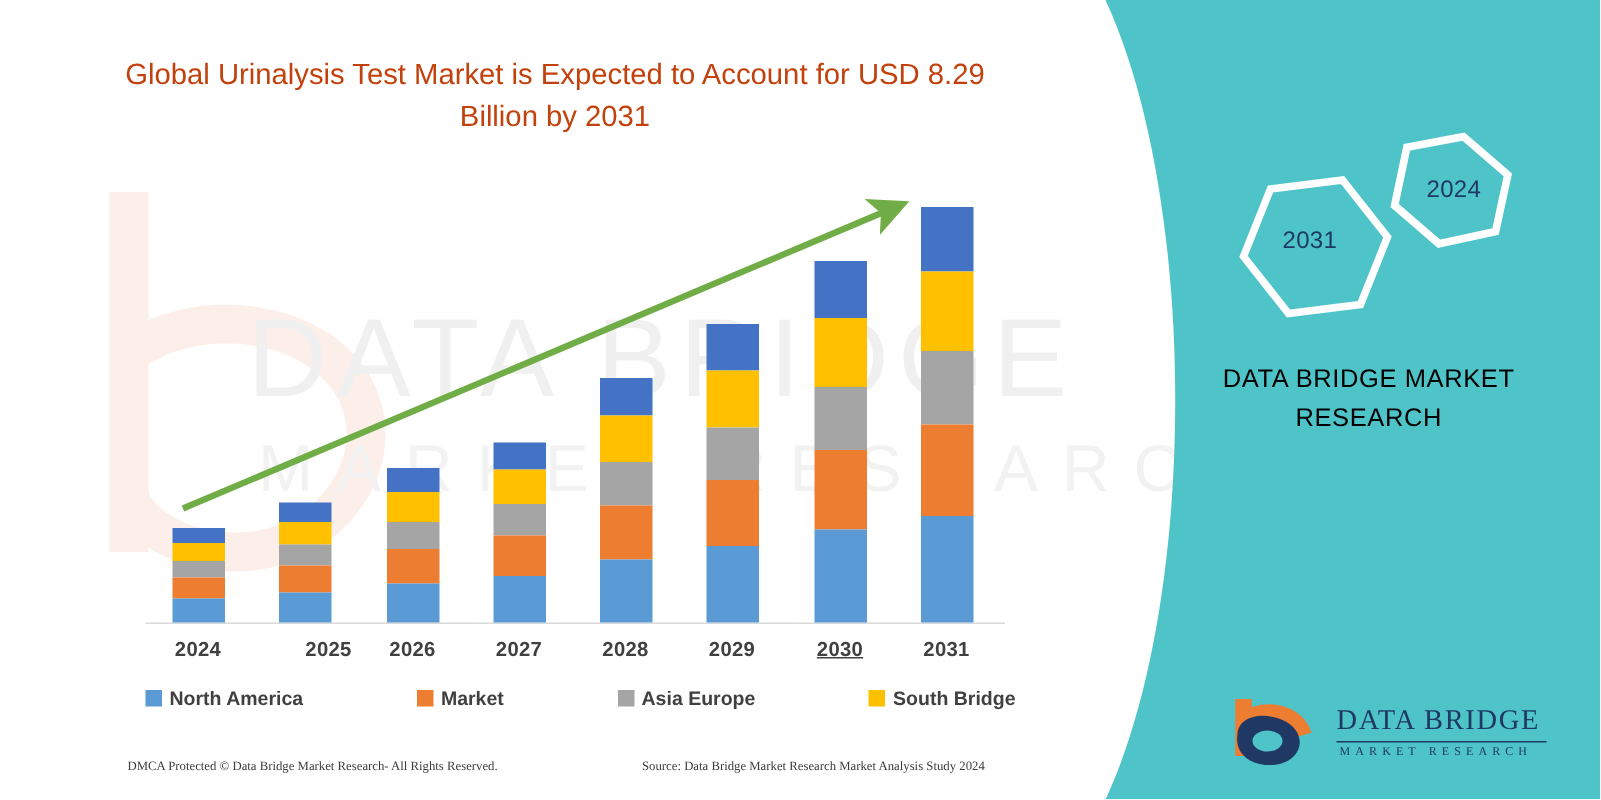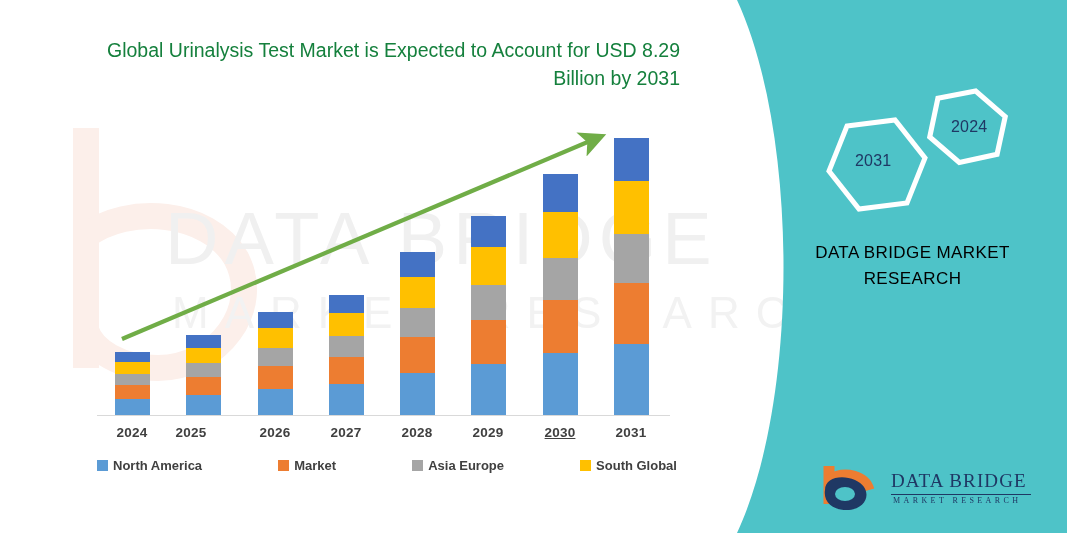--- a/index.html
+++ b/index.html
@@ -45,22 +45,22 @@
     font-size:19px;letter-spacing:1.1px;font-family:"Liberation Serif",serif;
   }
   .logo-rule{position:absolute;left:76px;top:32px;width:140px;height:1px;background:#1F3864;}
   .logo-txt2{
     position:absolute;left:78px;top:34px;color:#1F3864;
     font-size:8px;letter-spacing:3.4px;font-family:"Liberation Serif",serif;
   }
 
   
   .chart-title{
-    position:absolute;top:36px;left:60px;width:620px;text-align:right;
-    color:#15803d;font-size:19.5px;line-height:1.45;font-weight:400;
+    position:absolute;top:36px;left:60px;width:620px;text-align:center;
+    color:#c2410c;font-size:19.5px;line-height:1.45;font-weight:400;
   }
 
   .watermark{
     position:absolute;top:196px;left:165px;width:830px;
     font-size:74px;letter-spacing:6px;color:#f0f0f0;
     font-weight:400;white-space:nowrap;pointer-events:none;user-select:none;
   }
   .watermark2{
     position:absolute;top:288px;left:172px;width:830px;
     font-size:44px;letter-spacing:16px;color:#f2f2f2;
@@ -182,21 +182,21 @@
         <marker id="ah" markerWidth="7" markerHeight="7" refX="2.2" refY="3.5" orient="auto" markerUnits="strokeWidth">
           <path d="M0,0.4 L6.4,3.5 L0,6.6 L1.5,3.5 Z" fill="#70AD47"></path>
         </marker>
       </defs>
       <line x1="122" y1="339" x2="590" y2="141" stroke="#70AD47" stroke-width="4.2" marker-end="url(#ah)"></line>
     </svg>
   </div>
 
   <div class="xlabels" id="xlabels">
       <span class="xlab" style="left: 97px;">2024</span>
-      <span class="xlab" style="left: 156px;">2025</span>
+      <span class="xlab" style="left: 184px;">2025</span>
       <span class="xlab" style="left: 240px;">2026</span>
       <span class="xlab" style="left: 311px;">2027</span>
       <span class="xlab" style="left: 382px;">2028</span>
       <span class="xlab" style="left: 453px;">2029</span>
       <span class="xlab" style="left: 525px; text-decoration: underline;">2030</span>
       <span class="xlab" style="left: 596px;">2031</span>
     </div>
 
   <div class="legend" id="legend">
       <div class="legend-item">
@@ -206,24 +206,28 @@
       <div class="legend-item">
         <span class="legend-swatch" style="background: rgb(237, 125, 49);"></span>
         <span class="legend-label">Market</span>
       </div>
       <div class="legend-item">
         <span class="legend-swatch" style="background: rgb(165, 165, 165);"></span>
         <span class="legend-label">Asia Europe</span>
       </div>
       <div class="legend-item">
         <span class="legend-swatch" style="background: rgb(255, 192, 0);"></span>
-        <span class="legend-label">South Global</span>
-      </div>
-    </div>
-
+        <span class="legend-label">South Bridge</span>
+      </div>
+    </div>
+
+  <div class="footer">
+    <div class="foot-l">DMCA Protected © Data Bridge Market Research-  All Rights Reserved.</div>
+    <div class="foot-r">Source: Data Bridge Market Research  Market Analysis Study 2024</div>
+  </div>
 
   <div class="teal-panel">
     <svg width="380" height="533" viewBox="0 0 380 533" aria-hidden="true">
       <path d="M380,0 L50,0 C 112,134 112,400 50,533 L380,533 Z" fill="#4EC3C8"></path>
     </svg>
   </div>
 
   <div class="panel-content">
 
     <div class="hexwrap">

